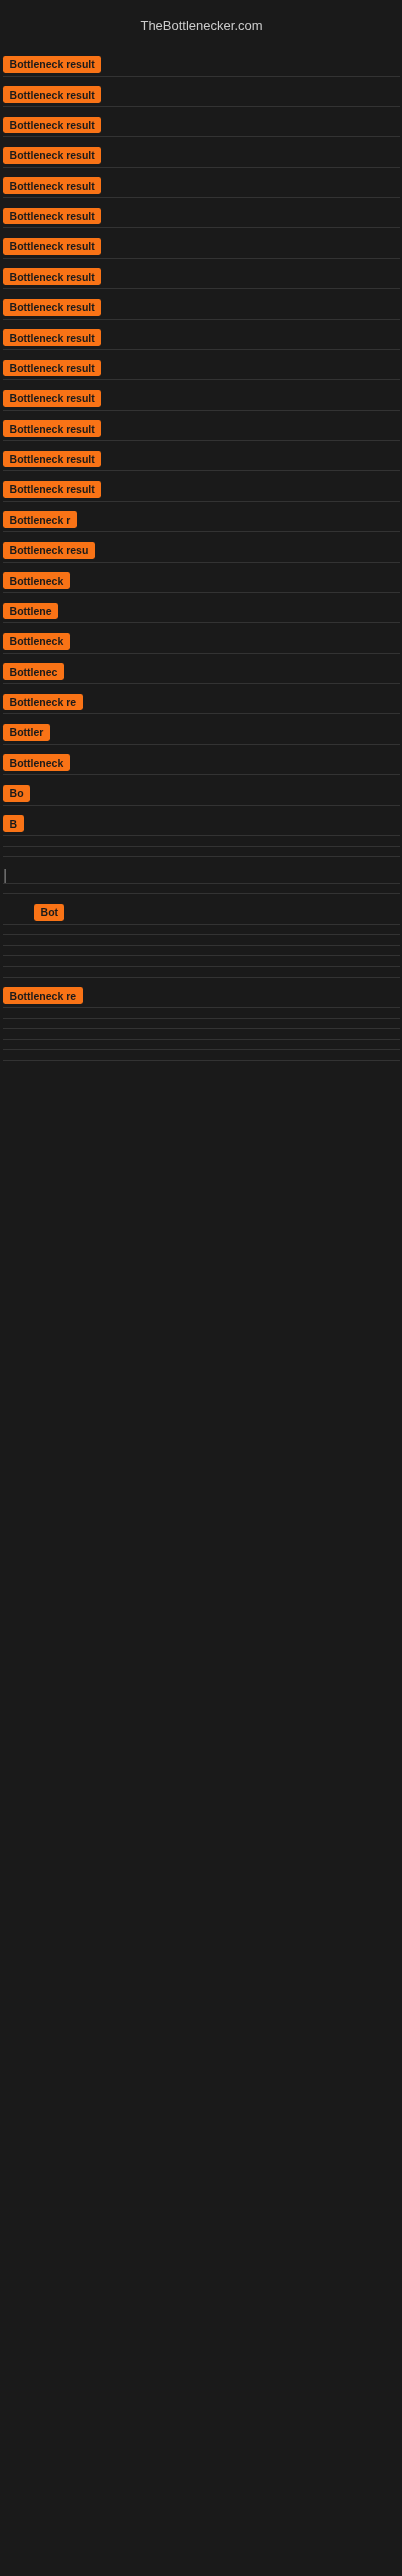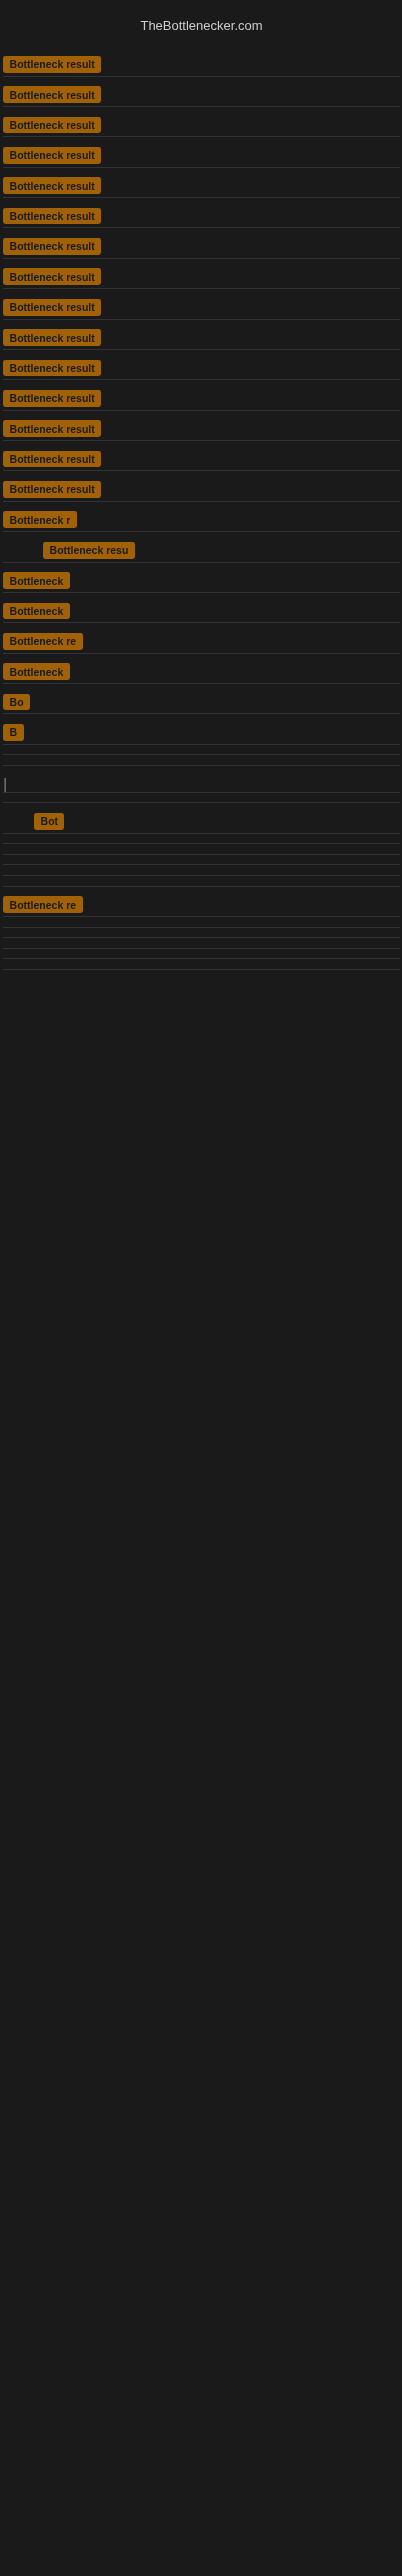--- a/index.html
+++ b/index.html
@@ -19,21 +19,21 @@
     .site-title {
       text-align: center;
       color: #cccccc;
       font-size: 13px;
       padding: 18px 0;
       background-color: #1a1a1a;
     }
 
     .bottleneck-badge {
       display: inline-block;
-      background-color: #a16207;
+      background-color: #f97316;
       color: #1a1a1a;
       font-size: 10.5px;
       font-weight: bold;
       padding: 2.4px 6.4px;
       border-radius: 2.4px;
       white-space: nowrap;
       overflow: hidden;
     }
 
     .row {
@@ -64,24 +64,27 @@
     <div class="row"><span class="bottleneck-badge" style="max-width: 118px;">Bottleneck result</span><hr class="divider"></div>
     <div class="row"><span class="bottleneck-badge" style="max-width: 118px;">Bottleneck result</span><hr class="divider"></div>
     <div class="row"><span class="bottleneck-badge" style="max-width: 118px;">Bottleneck result</span><hr class="divider"></div>
     <div class="row"><span class="bottleneck-badge" style="max-width: 118px;">Bottleneck result</span><hr class="divider"></div>
     <div class="row"><span class="bottleneck-badge" style="max-width: 118px;">Bottleneck result</span><hr class="divider"></div>
     <div class="row"><span class="bottleneck-badge" style="max-width: 118px;">Bottleneck result</span><hr class="divider"></div>
     <div class="row"><span class="bottleneck-badge" style="max-width: 118px;">Bottleneck result</span><hr class="divider"></div>
     <div class="row"><span class="bottleneck-badge" style="max-width: 118px;">Bottleneck result</span><hr class="divider"></div>
     <div class="row"><span class="bottleneck-badge" style="max-width: 118px;">Bottleneck result</span><hr class="divider"></div>
     <div class="row"><span class="bottleneck-badge" style="max-width: 97px; text-align: center;">Bottleneck r</span><hr class="divider"></div>
-    <div class="row"><span class="bottleneck-badge" style="max-width: 105px; margin-left: 40px;">Bottleneck resu</span><hr class="divider"></div>
+    <div class="row"><span class="bottleneck-badge" style="max-width: 105px;">Bottleneck resu</span><hr class="divider"></div>
     <div class="row"><span class="bottleneck-badge" style="max-width: 85px;">Bottleneck</span><hr class="divider"></div>
+    <div class="row"><span class="bottleneck-badge" style="max-width: 76px;">Bottlene</span><hr class="divider"></div>
     <div class="row"><span class="bottleneck-badge" style="max-width: 85px;">Bottleneck</span><hr class="divider"></div>
+    <div class="row"><span class="bottleneck-badge" style="max-width: 79px;">Bottlenec</span><hr class="divider"></div>
     <div class="row"><span class="bottleneck-badge" style="max-width: 100px;">Bottleneck re</span><hr class="divider"></div>
+    <div class="row"><span class="bottleneck-badge" style="max-width: 68px;">Bottler</span><hr class="divider"></div>
     <div class="row"><span class="bottleneck-badge" style="max-width: 85px;">Bottleneck</span><hr class="divider"></div>
     <div class="row"><span class="bottleneck-badge" style="max-width: 39px; text-align: right;">Bo</span><hr class="divider"></div>
     <div class="row"><span class="bottleneck-badge" style="max-width: 27px;">B</span><hr class="divider"></div>
     <div class="row">
       <hr class="divider">
     </div>
     <div class="row">
       <hr class="divider">
     </div>
     <div class="row"><span style="color: rgb(136, 136, 136); font-size: 14.5px;">|</span><hr class="divider"></div>

